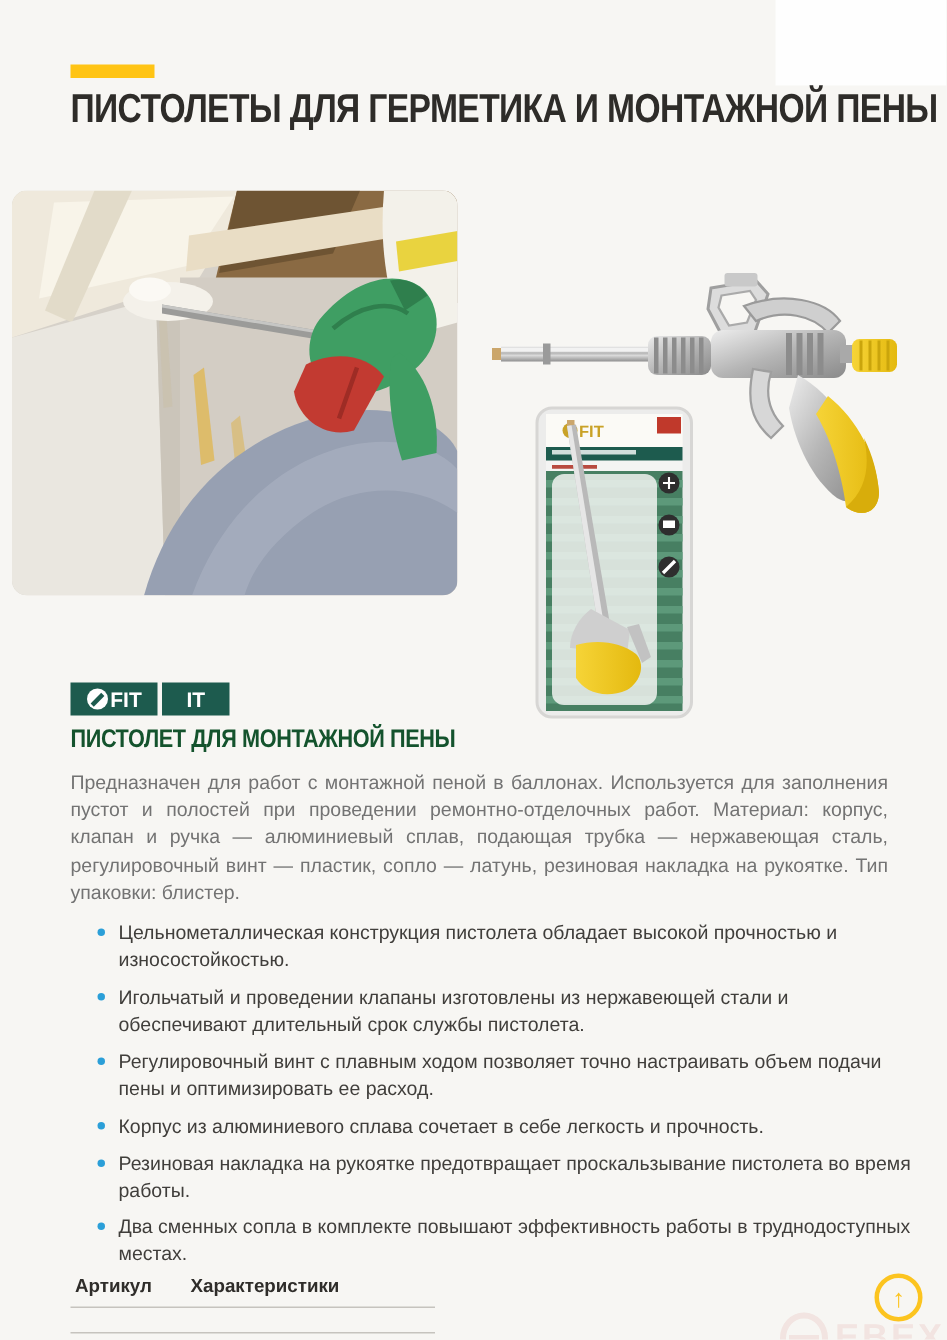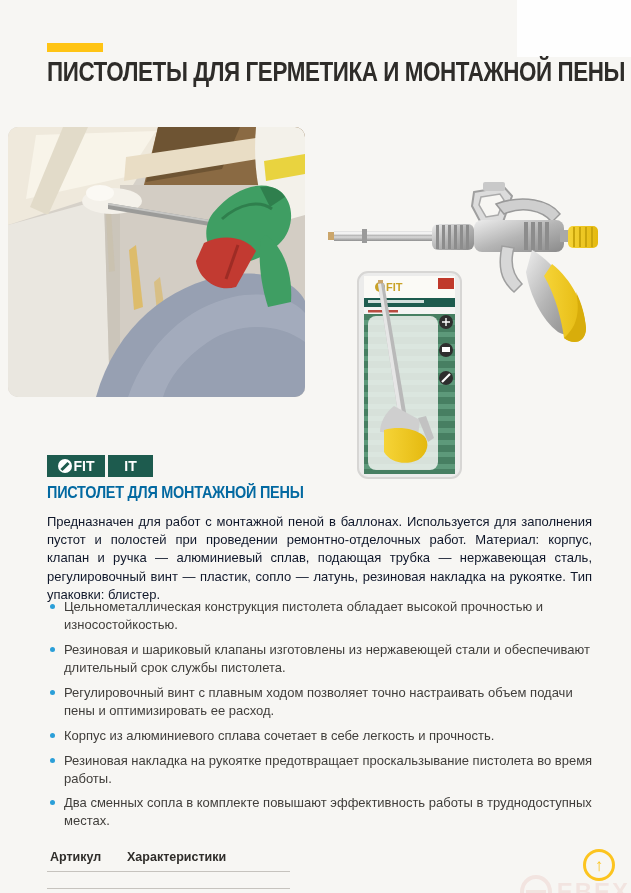--- a/index.html
+++ b/index.html
@@ -27,27 +27,27 @@
   
   .brand{left:47px;top:455px;display:flex;gap:3px;}
   .brand .box{background:#1d5b4e;color:#fff;height:22px;display:flex;align-items:center;
     justify-content:center;font-weight:bold;font-size:14px;}
   .brand .box.fit{width:58px;gap:2px;}
   .brand .box.it{width:45px;}
   .fit-icon{width:14px;height:14px;border-radius:50%;background:#fff;position:relative;flex:0 0 auto;}
   .fit-icon::after{content:"";position:absolute;left:2px;top:6px;width:10px;height:3px;
     background:#1d5b4e;transform:rotate(-45deg);}
 
-  .product-heading{left:47px;top:483px;margin:0;font-size:17px;font-weight:bold;color:#0369a1;white-space:nowrap;}
+  .product-heading{left:47px;top:483px;margin:0;font-size:17px;font-weight:bold;color:#14532d;white-space:nowrap;}
   .product-heading span{display:inline-block;transform:scaleX(.85);transform-origin:left center;letter-spacing:-.3px;}
 
   .description{left:47px;top:513px;width:545px;margin:0;font-size:13px;line-height:1.4;
-    text-align:justify;color:#0f172a;}
-
-  .features{left:47px;top:597px;width:548px;margin:1px;padding:0;list-style:none;font-size:13px;line-height:1.38;color:#403e3b;}
+    text-align:justify;color:#737373;}
+
+  .features{left:47px;top:597px;width:548px;margin:16px;padding:0;list-style:none;font-size:13px;line-height:1.38;color:#403e3b;}
   .features li{display:flex;margin-bottom:7px;}
   .features .dot{flex:0 0 auto;width:5px;height:5px;border-radius:50%;background:#2b9fd8;margin:6px 9px 0 2px;}
 
   
   .spec-table{left:47px;top:846px;width:243px;font-size:12.5px;}
   .spec-table .row{display:flex;}
   .spec-table .head{font-weight:bold;color:#2f2d2a;padding:4px 0 7px 3px;border-bottom:1px solid #c6c3be;}
   .spec-table .c1{width:77px;flex:0 0 auto;}
   .spec-table .c2{flex:1;}
   .spec-table .body-row{border-bottom:1px solid #c6c3be;}
@@ -237,21 +237,21 @@
 
 <p class="abs description">Предназначен для работ с монтажной пеной в баллонах. Используется для заполнения пустот и полостей при проведении ремонтно-отделочных работ. Материал: корпус, клапан и ручка — алюминиевый сплав, подающая трубка — нержавеющая сталь, регулировочный винт — пластик, сопло — латунь, резиновая накладка на рукоятке. Тип упаковки: блистер.</p>
 
 <ul class="abs features">
   <li>
       <span class="dot"></span>
       <span>Цельнометаллическая конструкция пистолета обладает высокой прочностью и износостойкостью.</span>
     </li>
   <li>
       <span class="dot"></span>
-      <span>Резиновая и шариковый клапаны изготовлены из нержавеющей стали и обеспечивают длительный срок службы пистолета.</span>
+      <span>Игольчатый и проведении клапаны изготовлены из нержавеющей стали и обеспечивают длительный срок службы пистолета.</span>
     </li>
   <li>
       <span class="dot"></span>
       <span>Регулировочный винт с плавным ходом позволяет точно настраивать объем подачи пены и оптимизировать ее расход.</span>
     </li>
   <li>
       <span class="dot"></span>
       <span>Корпус из алюминиевого сплава сочетает в себе легкость и прочность.</span>
     </li>
   <li>

